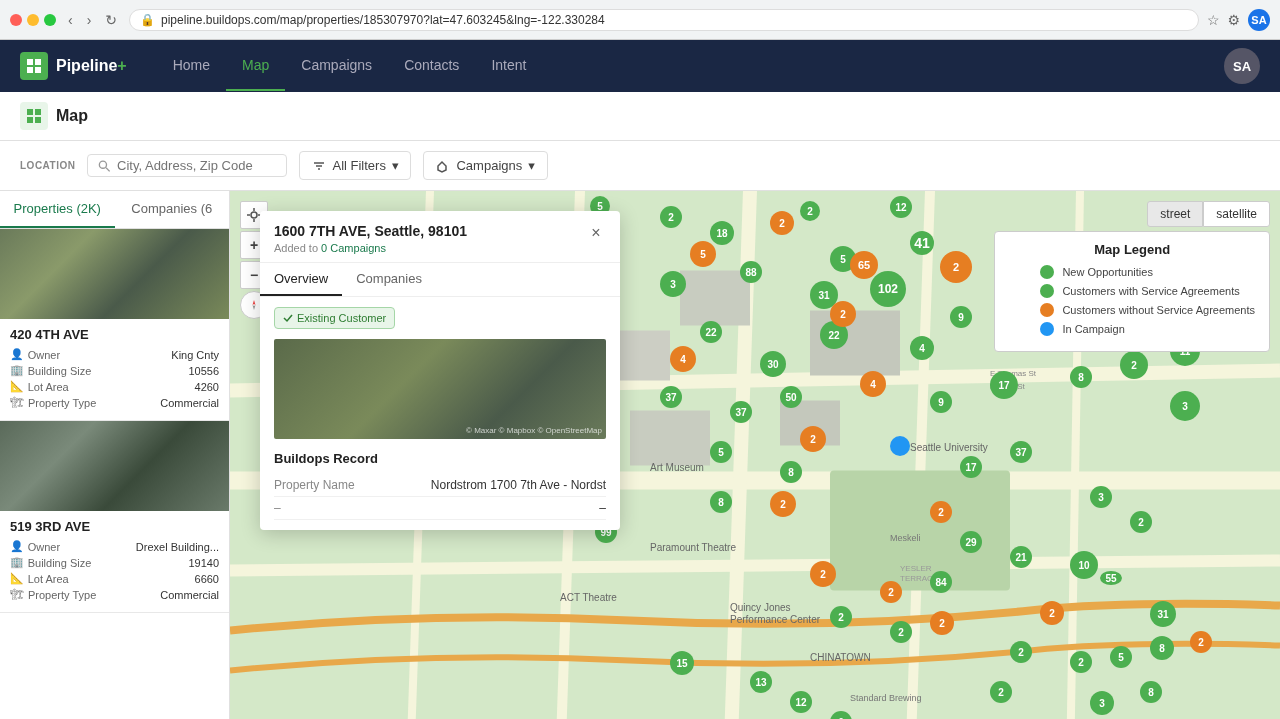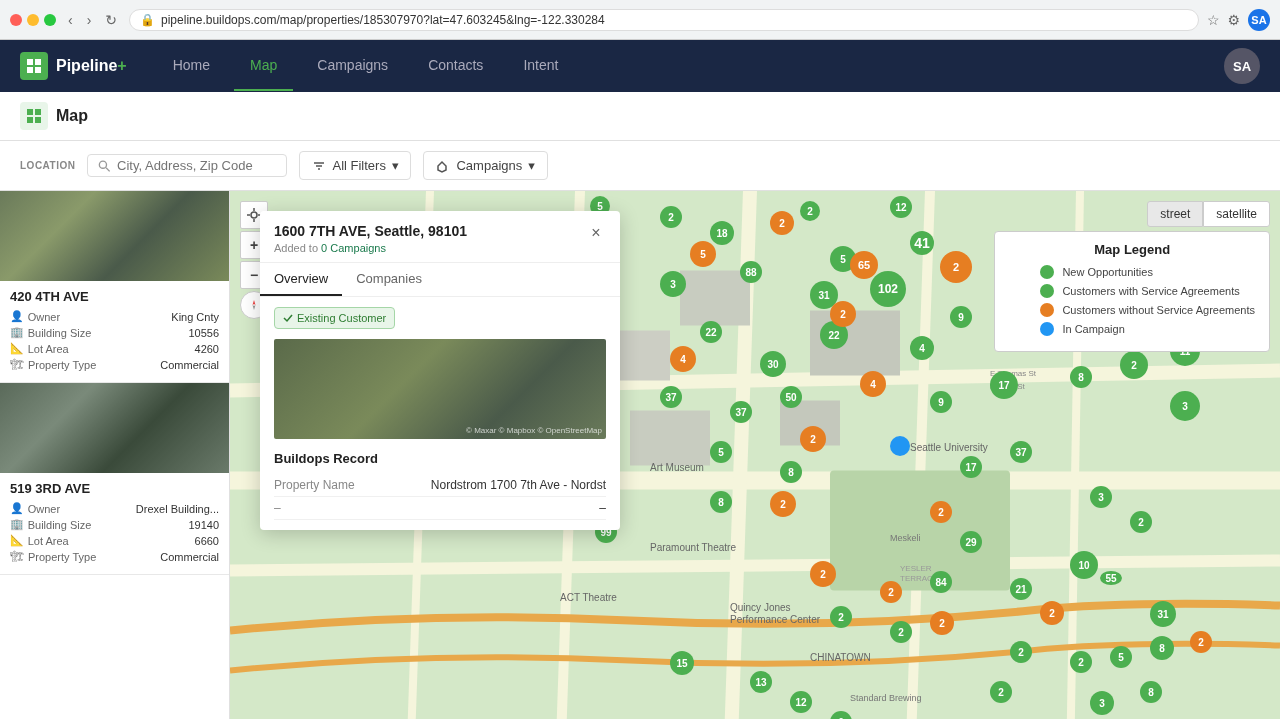--- a/index.html
+++ b/index.html
@@ -54,21 +54,21 @@
       display: flex; align-items: center; gap: 8px;
       margin-right: 30px;
     }
     .logo-icon {
       width: 28px; height: 28px; background: #4caf50; border-radius: 4px;
       display: flex; align-items: center; justify-content: center;
       color: white; font-size: 14px; font-weight: bold;
     }
     .logo-text { color: white; font-size: 16px; font-weight: 600; }
     .logo-plus { color: #4caf50; }
-    .nav-items { display: flex; gap: 8px; }
+    .nav-items { display: flex; gap: 0; }
     .nav-item {
       color: #aab; font-size: 14px; padding: 16px 16px;
       cursor: pointer; text-decoration: none;
       border-bottom: 2px solid transparent;
     }
     .nav-item.active { color: #4caf50; border-bottom: 2px solid #4caf50; }
     .nav-spacer { flex: 1; }
     .user-avatar {
       width: 36px; height: 36px; border-radius: 50%;
       background: #556; color: white; font-size: 13px;
@@ -422,20 +422,24 @@
       <path d="M2 7 L6 3 L10 7 L10 11 L6 13 L2 11 Z"></path>
     </svg>
     <span>Campaigns</span>
     <span>▾</span>
   </button>
 </div>
 
 <div class="main-content">
 
   <div class="left-panel">
+    <div class="panel-tabs">
+      <div class="panel-tab active">Properties (2K)</div>
+      <div class="panel-tab">Companies (6</div>
+    </div>
     <div class="property-list">
 
       <div class="property-card">
         <div class="property-image">
           <div class="property-img-placeholder"></div>
         </div>
         <div class="property-info">
           <div class="property-name">420 4TH AVE</div>
           <div class="property-detail">
             <div class="detail-label">
@@ -640,21 +644,21 @@
       <div class="cluster cluster-green" style="left:480px;top:250px;width:22px;height:22px;font-size:10px;">5</div>
       <div class="cluster cluster-green" style="left:550px;top:270px;width:22px;height:22px;font-size:10px;">8</div>
       <div class="cluster cluster-green" style="left:480px;top:300px;width:22px;height:22px;font-size:10px;">8</div>
       <div class="cluster cluster-green" style="left:730px;top:265px;width:22px;height:22px;font-size:10px;">17</div>
       <div class="cluster cluster-green" style="left:780px;top:250px;width:22px;height:22px;font-size:10px;">37</div>
       <div class="cluster cluster-green" style="left:940px;top:200px;width:30px;height:30px;font-size:10px;">3</div>
       <div class="cluster cluster-green" style="left:330px;top:305px;font-size:10px;width:30px;height:30px;">143</div>
       <div class="cluster cluster-green" style="left:365px;top:330px;width:22px;height:22px;font-size:10px;">99</div>
       <div class="cluster cluster-green" style="left:730px;top:340px;width:22px;height:22px;font-size:10px;">29</div>
       <div class="cluster cluster-green" style="left:700px;top:380px;width:22px;height:22px;font-size:10px;">84</div>
-      <div class="cluster cluster-green" style="left:780px;top:355px;width:22px;height:22px;font-size:10px;margin-top:32px;">21</div>
+      <div class="cluster cluster-green" style="left:780px;top:355px;width:22px;height:22px;font-size:10px;">21</div>
       <div class="cluster cluster-green" style="left:840px;top:360px;width:28px;height:28px;font-size:10px;">10</div>
       <div class="cluster cluster-green" style="left:860px;top:295px;width:22px;height:22px;font-size:10px;">3</div>
       <div class="cluster cluster-green" style="left:900px;top:320px;width:22px;height:22px;font-size:10px;">2</div>
       <div class="cluster cluster-green" style="left:870px;top:380px;width:22px;height:14px;font-size:10px;">55</div>
       <div class="cluster cluster-green" style="left:920px;top:410px;width:26px;height:26px;font-size:10px;">31</div>
       <div class="cluster cluster-green" style="left:600px;top:415px;width:22px;height:22px;font-size:10px;">2</div>
       <div class="cluster cluster-green" style="left:660px;top:430px;width:22px;height:22px;font-size:10px;">2</div>
       <div class="cluster cluster-green" style="left:780px;top:450px;width:22px;height:22px;font-size:10px;">2</div>
       <div class="cluster cluster-green" style="left:840px;top:460px;width:22px;height:22px;font-size:10px;">2</div>
       <div class="cluster cluster-green" style="left:920px;top:445px;width:24px;height:24px;font-size:10px;">8</div>

